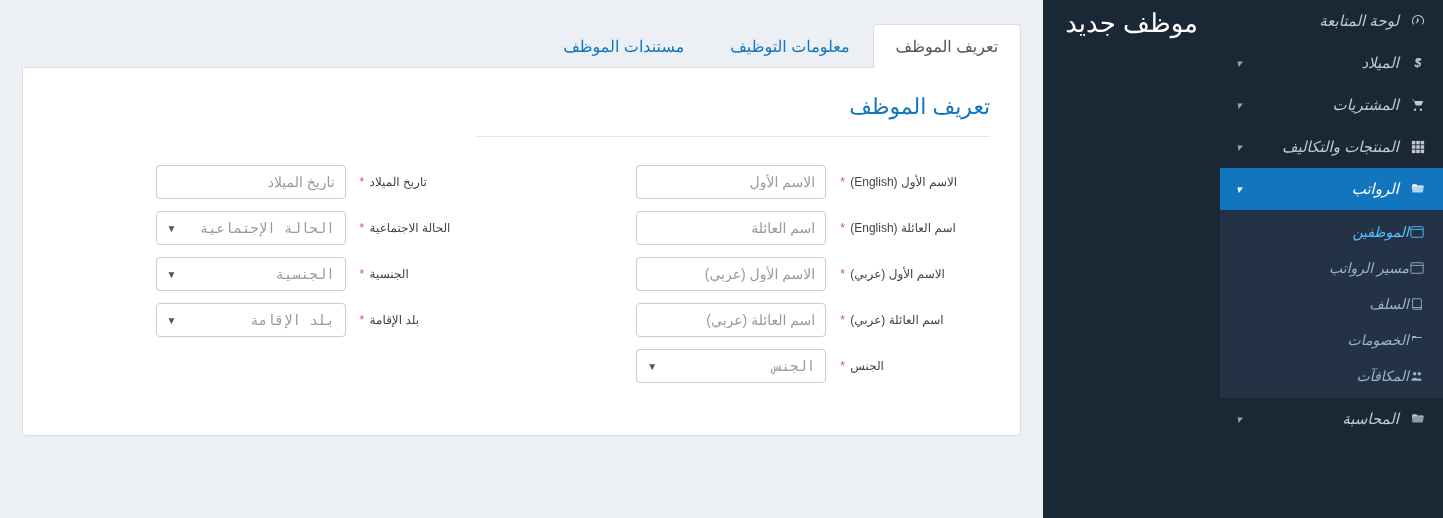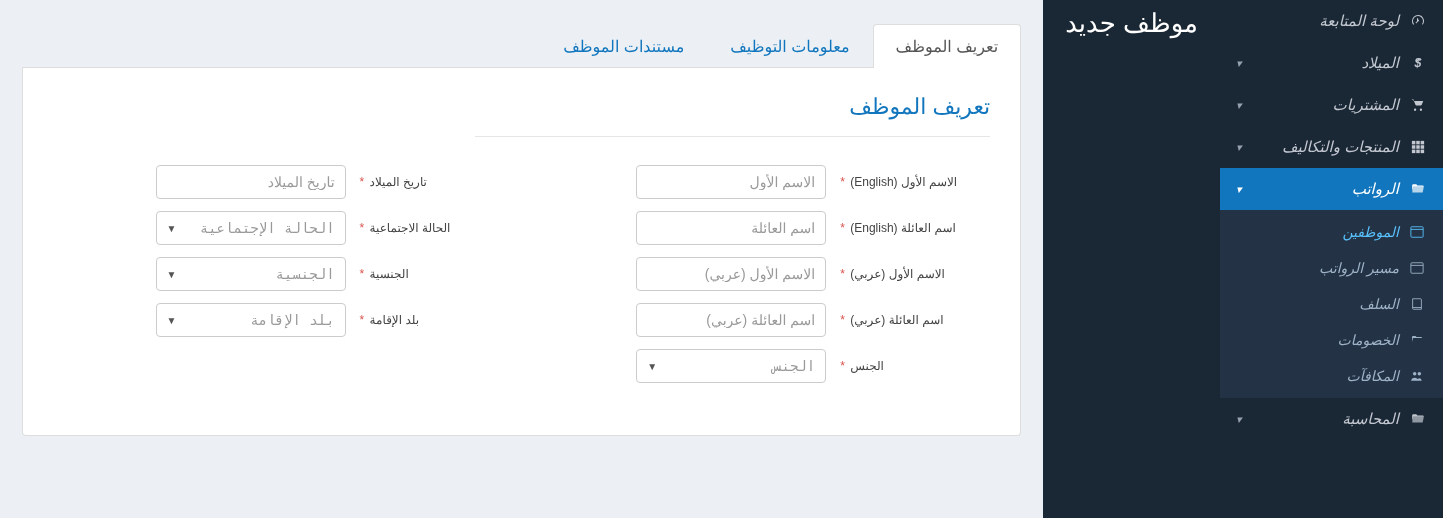--- a/index.html
+++ b/index.html
@@ -57,21 +57,20 @@
   .sidebar li.nav-item.active-parent .chev {
     color: #fff;
   }
   .sidebar ul.sub {
     background: #233345;
     padding: 4px 0;
   }
   .sidebar ul.sub li.sub-item {
     display: flex;
     align-items: center;
-    gap: 10px;
     padding: 10px 18px 10px 10px;
     font-size: 14px;
     color: #9fb3c8;
     cursor: pointer;
   }
   .sidebar ul.sub li.sub-item.active-sub {
     color: #59c2ff;
   }
   .sidebar ul.sub li.sub-item .nav-icon {
     width: 16px;

